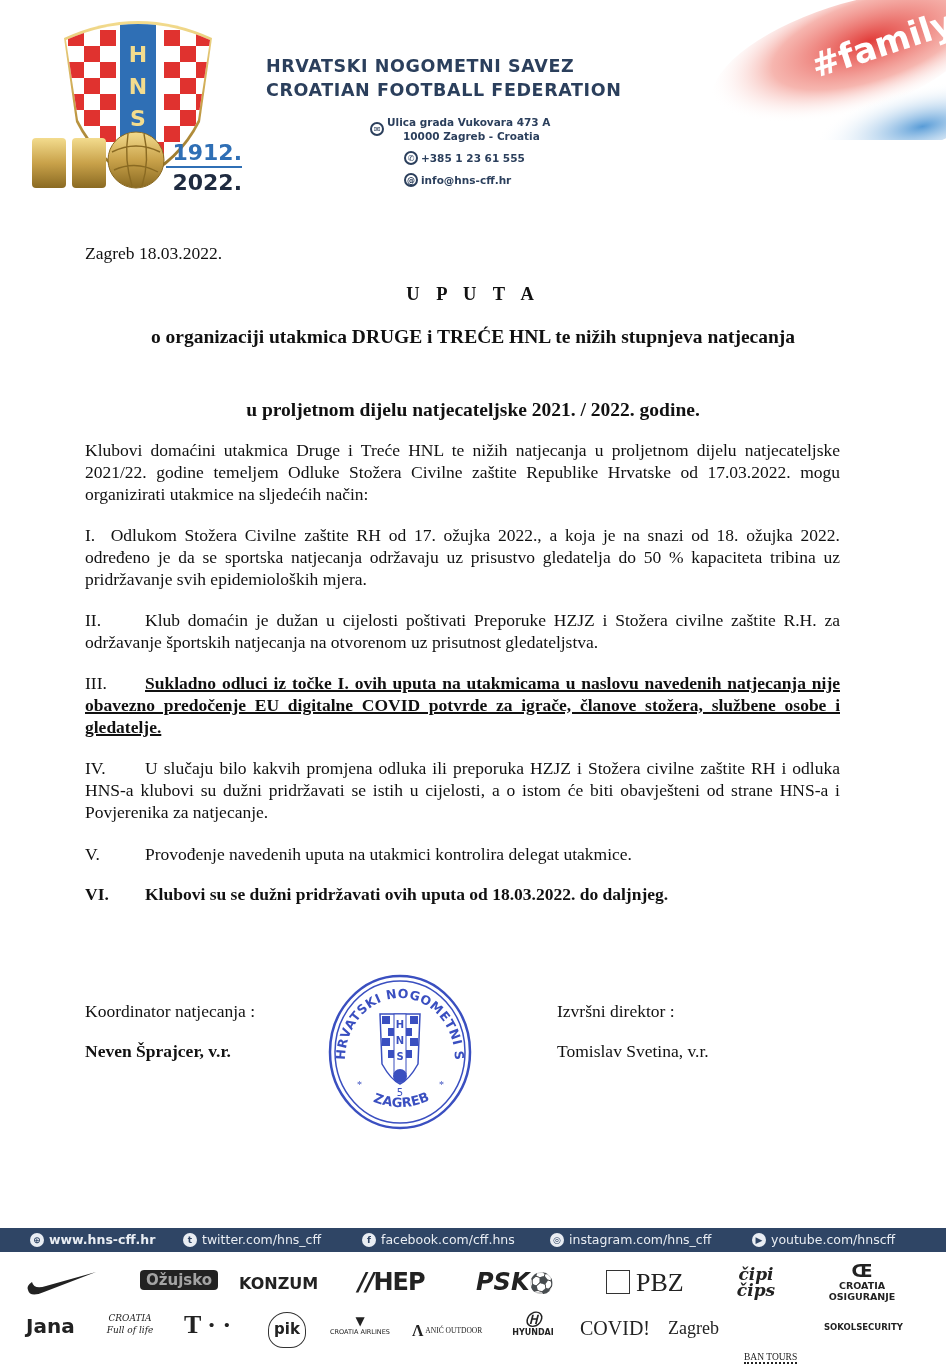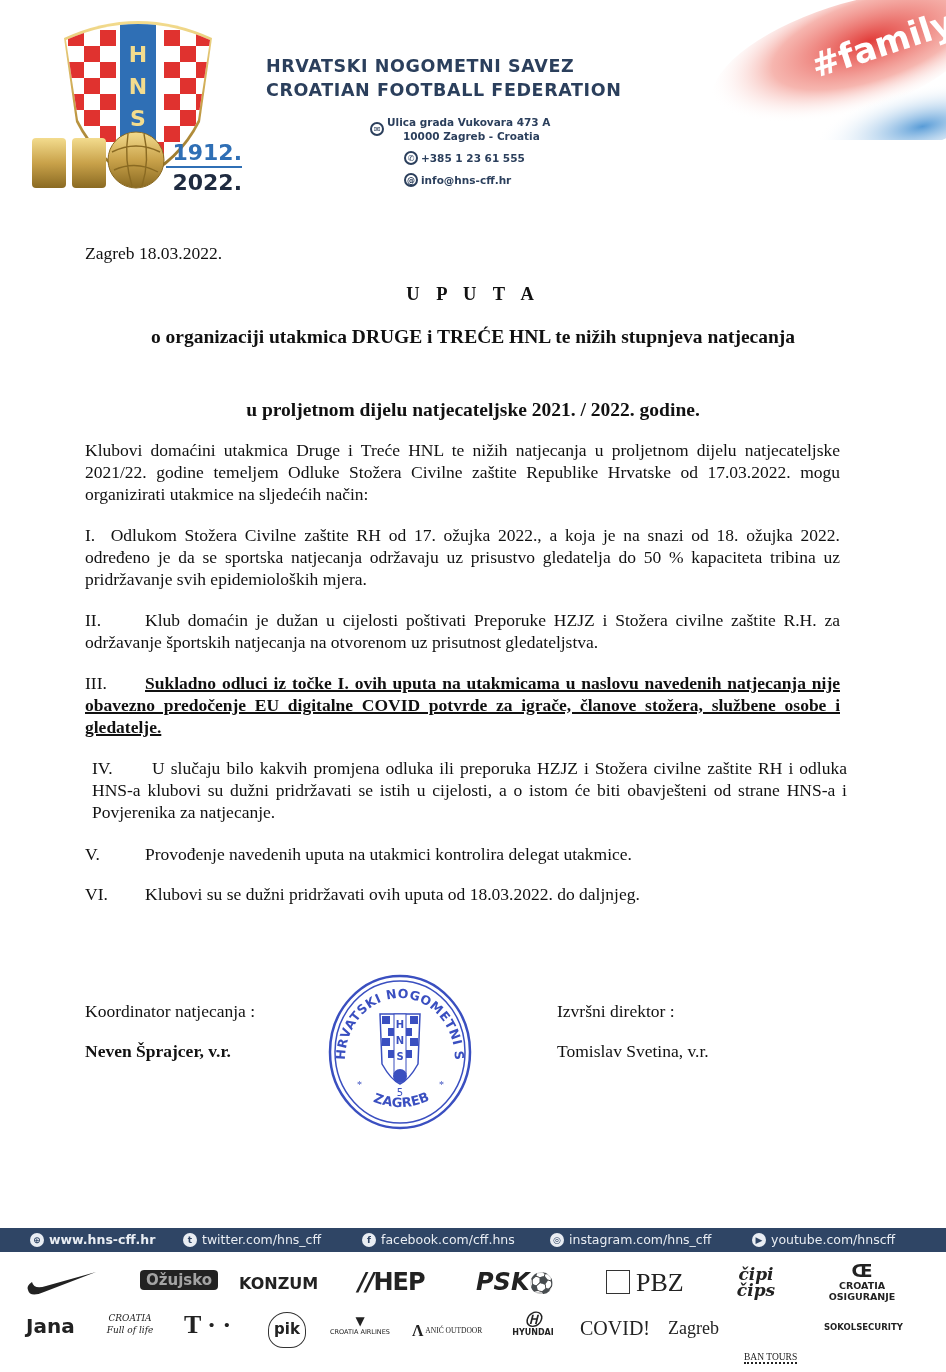--- a/index.html
+++ b/index.html
@@ -30,23 +30,23 @@
   .subtitle { position: absolute; left: 100px; width: 746px; text-align: center; font-weight: bold; font-size: 19.5px; line-height: 27px; }
   .sub1 { top: 323px; }
   .sub2 { top: 396px; }
   .para { text-align: justify; }
   .p-intro { top: 439px; }
   .p1 { top: 524px; }
   .p2 { top: 609px; }
   .p3 { top: 672px; font-weight: bold; }
   .p3 .ul { text-decoration: underline; text-decoration-thickness: 2px; }
   .p3 .num { font-weight: normal; }
-  .p4 { top: 757px; margin-left: 7px; }
+  .p4 { top: 757px; }
   .p5 { top: 843px; }
-  .p6 { top: 883px; }
+  .p6 { top: 883px; font-weight: bold; }
   .tab { display: inline-block; width: 60px; }
 
   .sig-left-title { position: absolute; left: 85px; top: 1001px; font-size: 17.5px; }
   .sig-left-name { position: absolute; left: 85px; top: 1041px; font-size: 17.5px; font-weight: bold; }
   .sig-right-title { position: absolute; left: 557px; top: 1001px; font-size: 17.5px; }
   .sig-right-name { position: absolute; left: 557px; top: 1041px; font-size: 17.5px; }
   .stamp { position: absolute; left: 325px; top: 972px; width: 150px; height: 160px; }
 
   
   .footer-bar { position: absolute; left: 0; top: 1228px; width: 946px; height: 24px; background: #2f4565;

